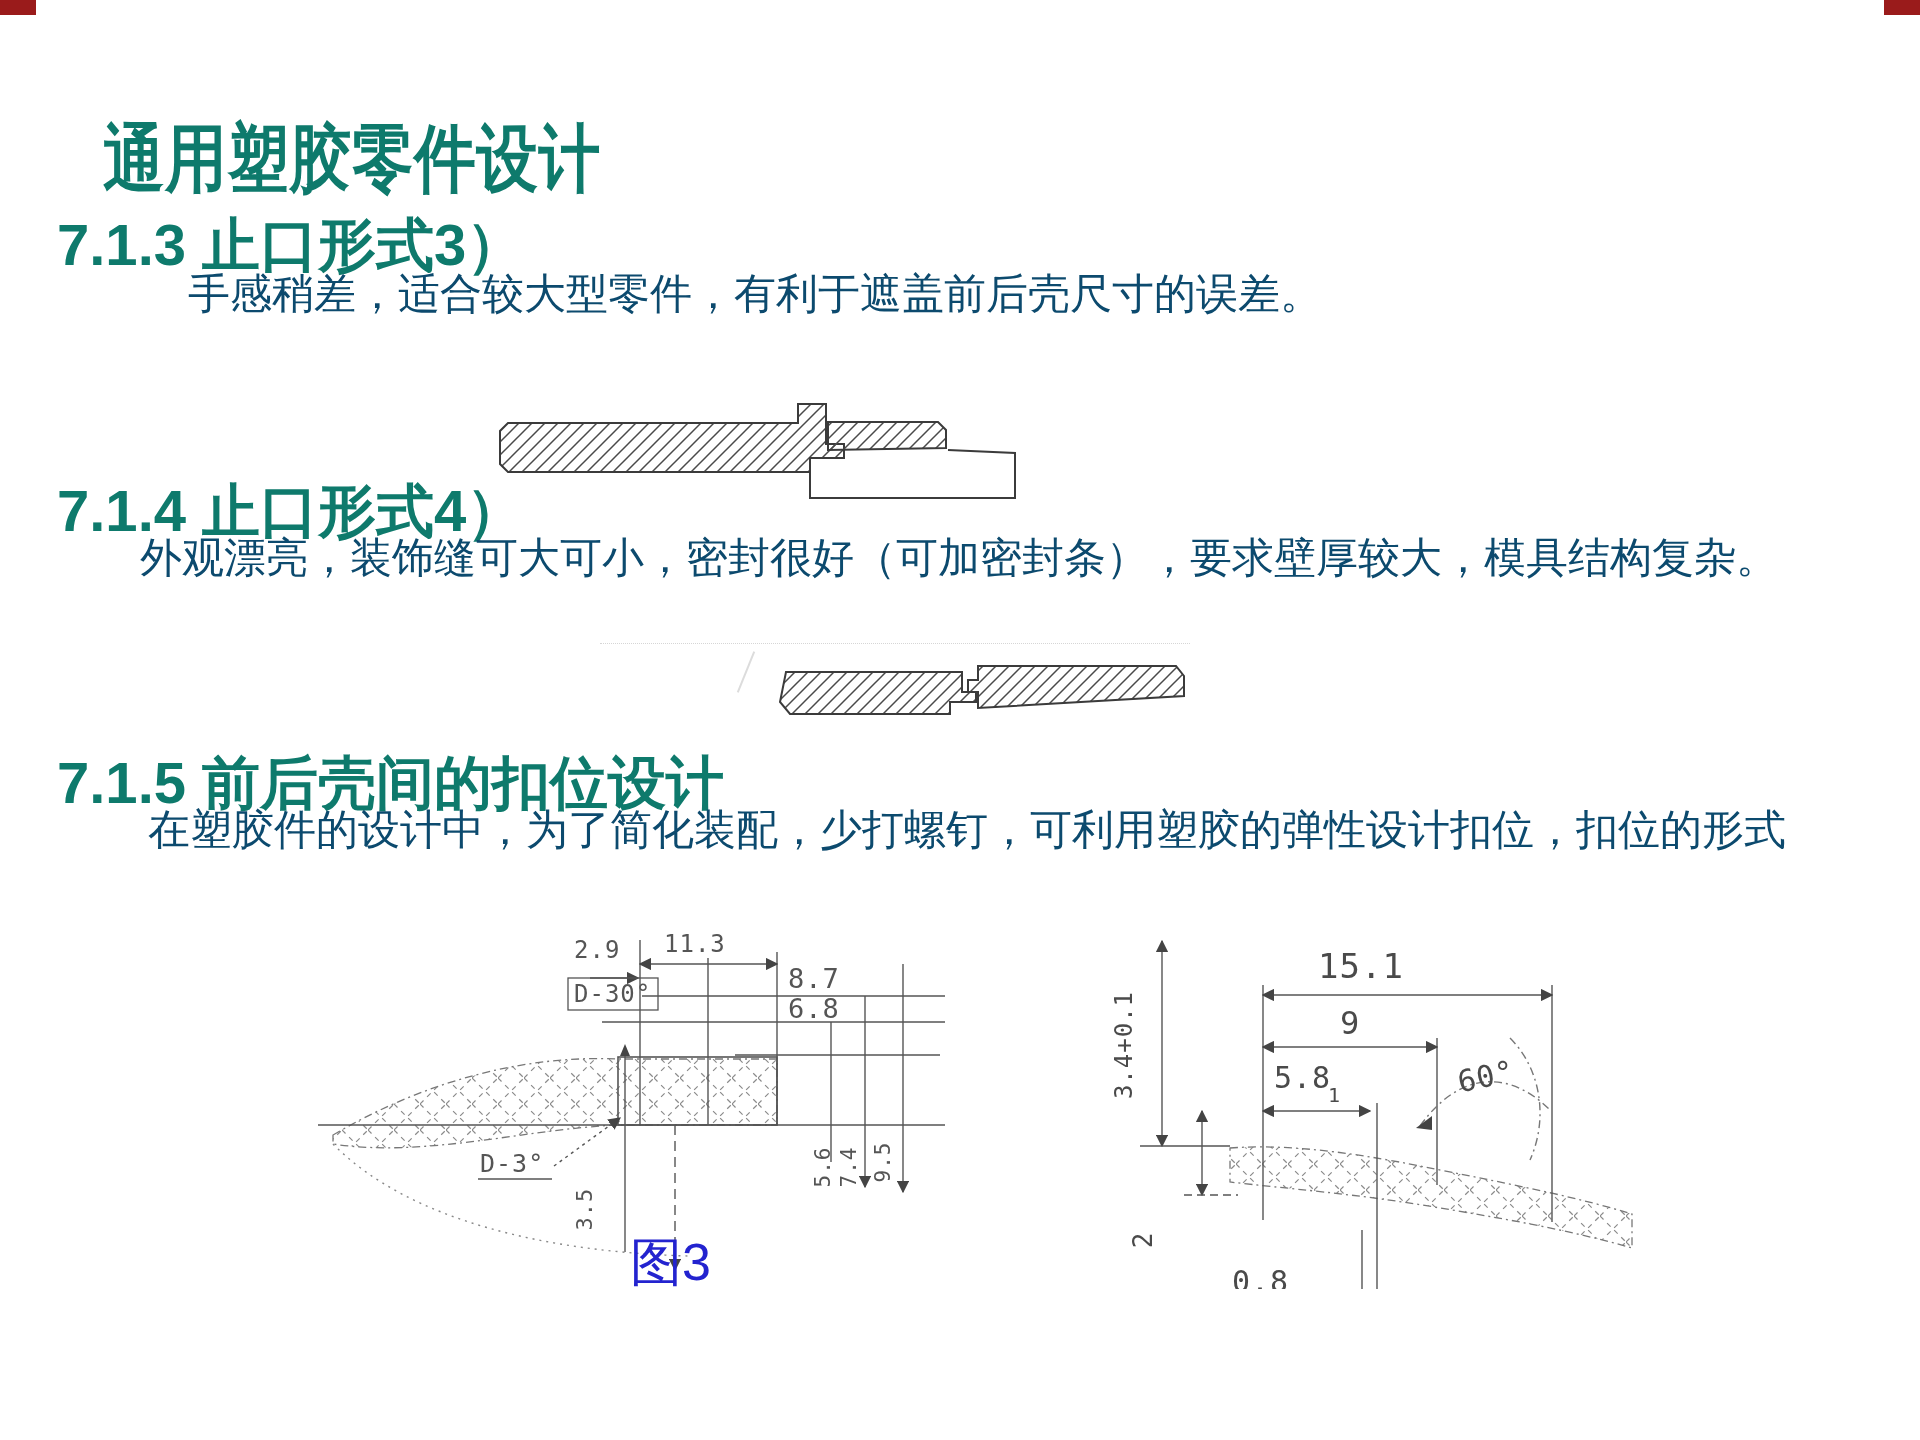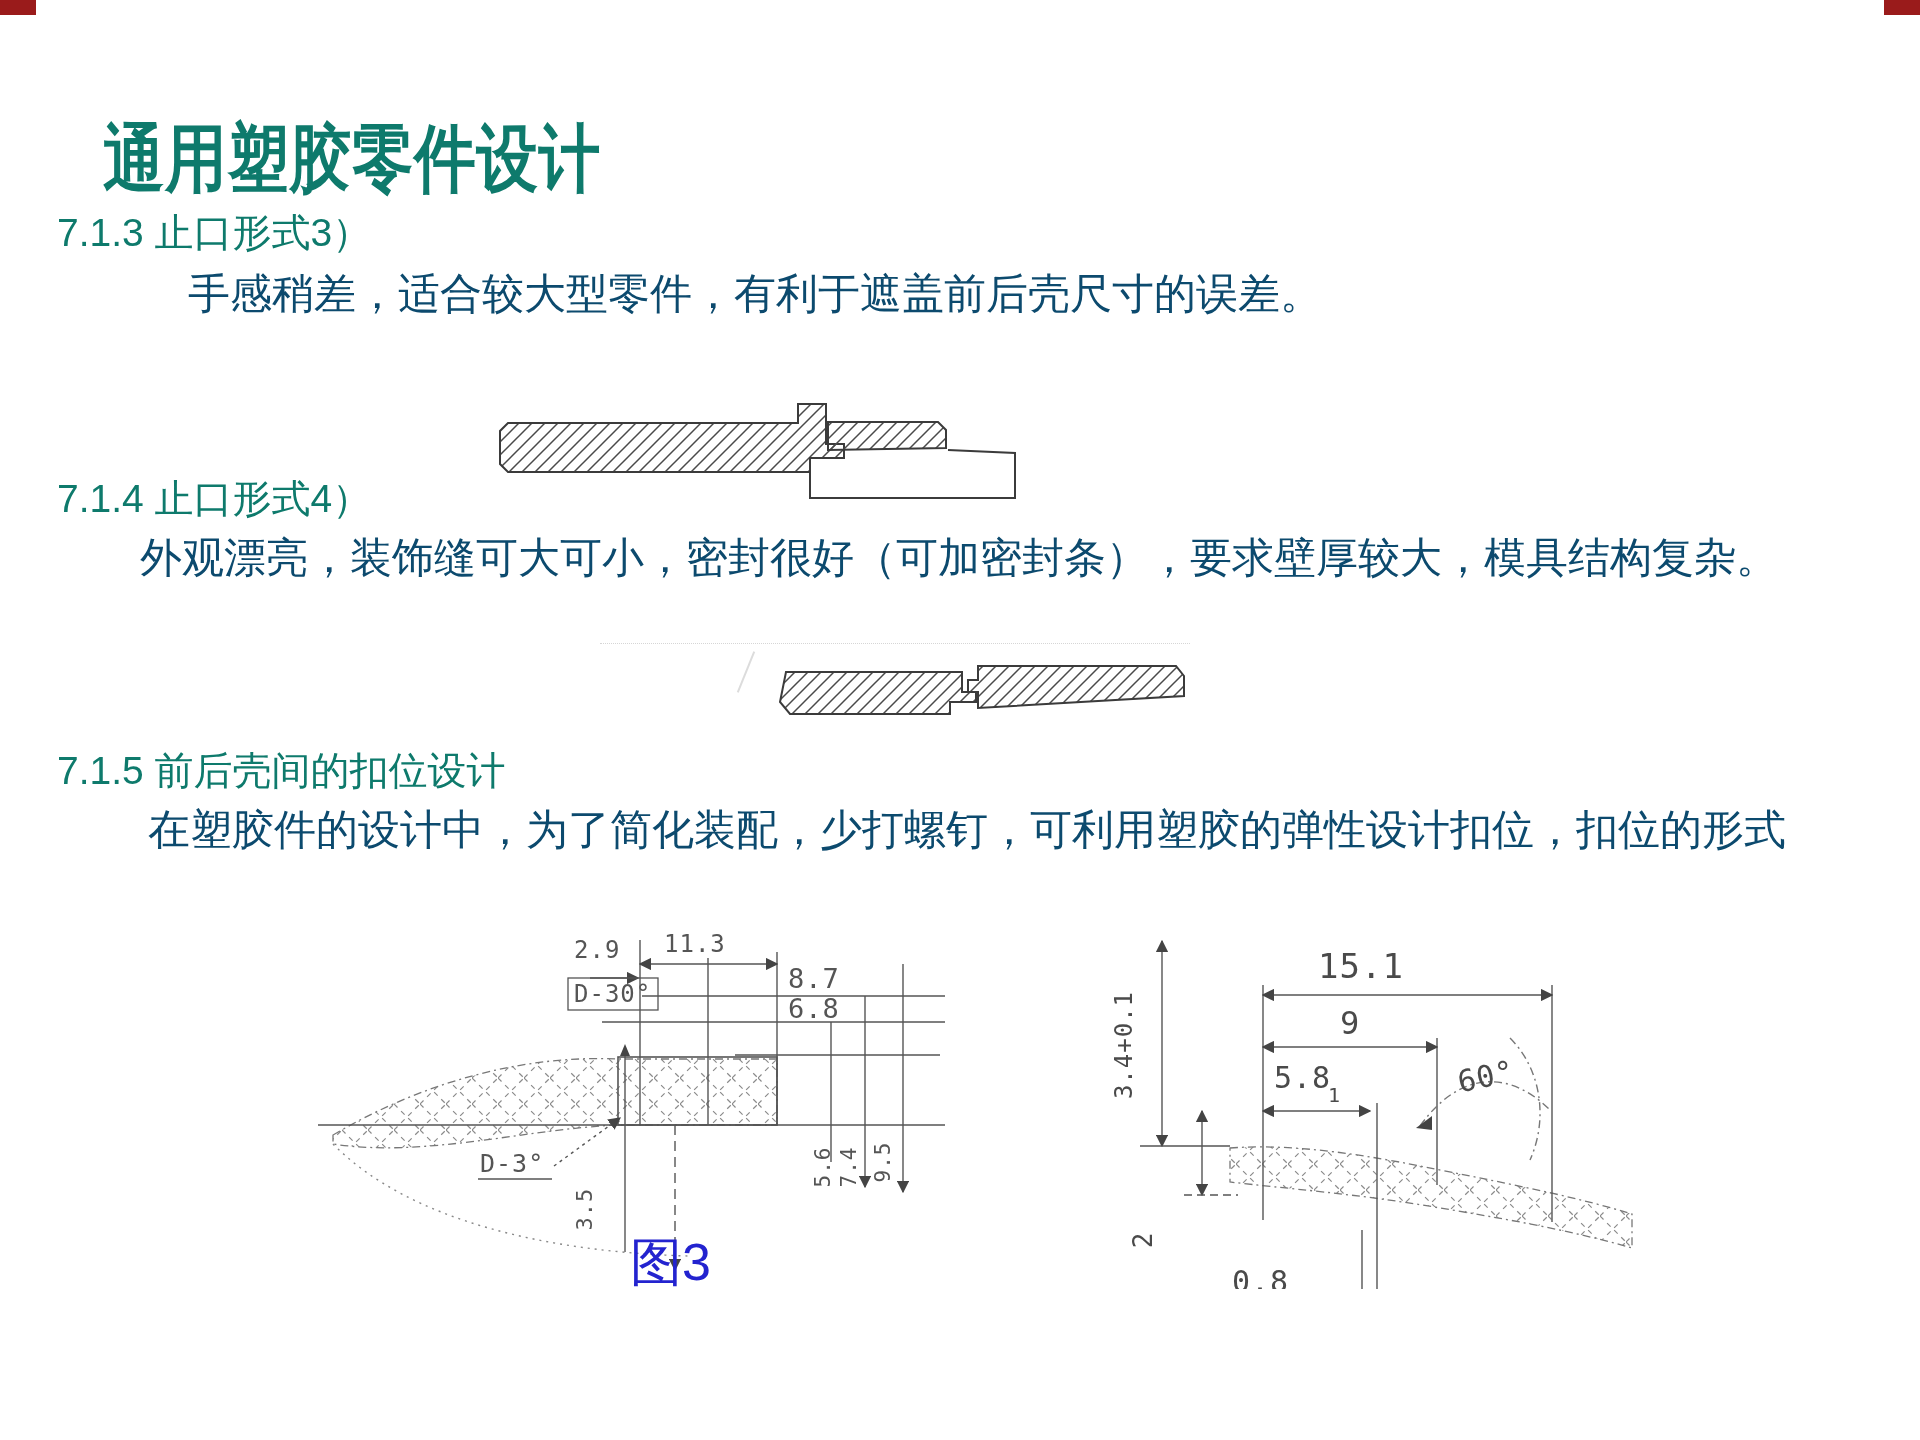--- a/index.html
+++ b/index.html
@@ -9,21 +9,21 @@
   }
   .corner-mark{position:absolute;top:0;height:15px;width:36px;background:#9a1b1b;}
   .corner-mark.left{left:0;}
   .corner-mark.right{left:1884px;}
   .title{
     position:absolute;left:103px;top:118px;
     font-size:74px;font-weight:900;color:#0e7a6c;line-height:1.1;white-space:nowrap;
     transform:scaleX(0.83);transform-origin:0 0;letter-spacing:1px;
   }
   .heading{
-    position:absolute;color:#0e7a6c;font-size:39px;font-weight:400;line-height:1.2;white-space:nowrap;
+    position:absolute;color:#0e7a6c;font-size:58px;font-weight:700;line-height:1.2;white-space:nowrap;
   }
   .bodyline{
     position:absolute;color:#0c4a6e;font-size:42px;font-weight:400;line-height:1.25;white-space:nowrap;
   }
   .h713{left:57px;top:210px;}
   .b713{left:188px;top:268px;}
   .h714{left:57px;top:476px;}
   .b714{left:140px;top:532px;}
   .h715{left:57px;top:748px;text-align:center;}
   .p1{left:148px;top:804px;}

